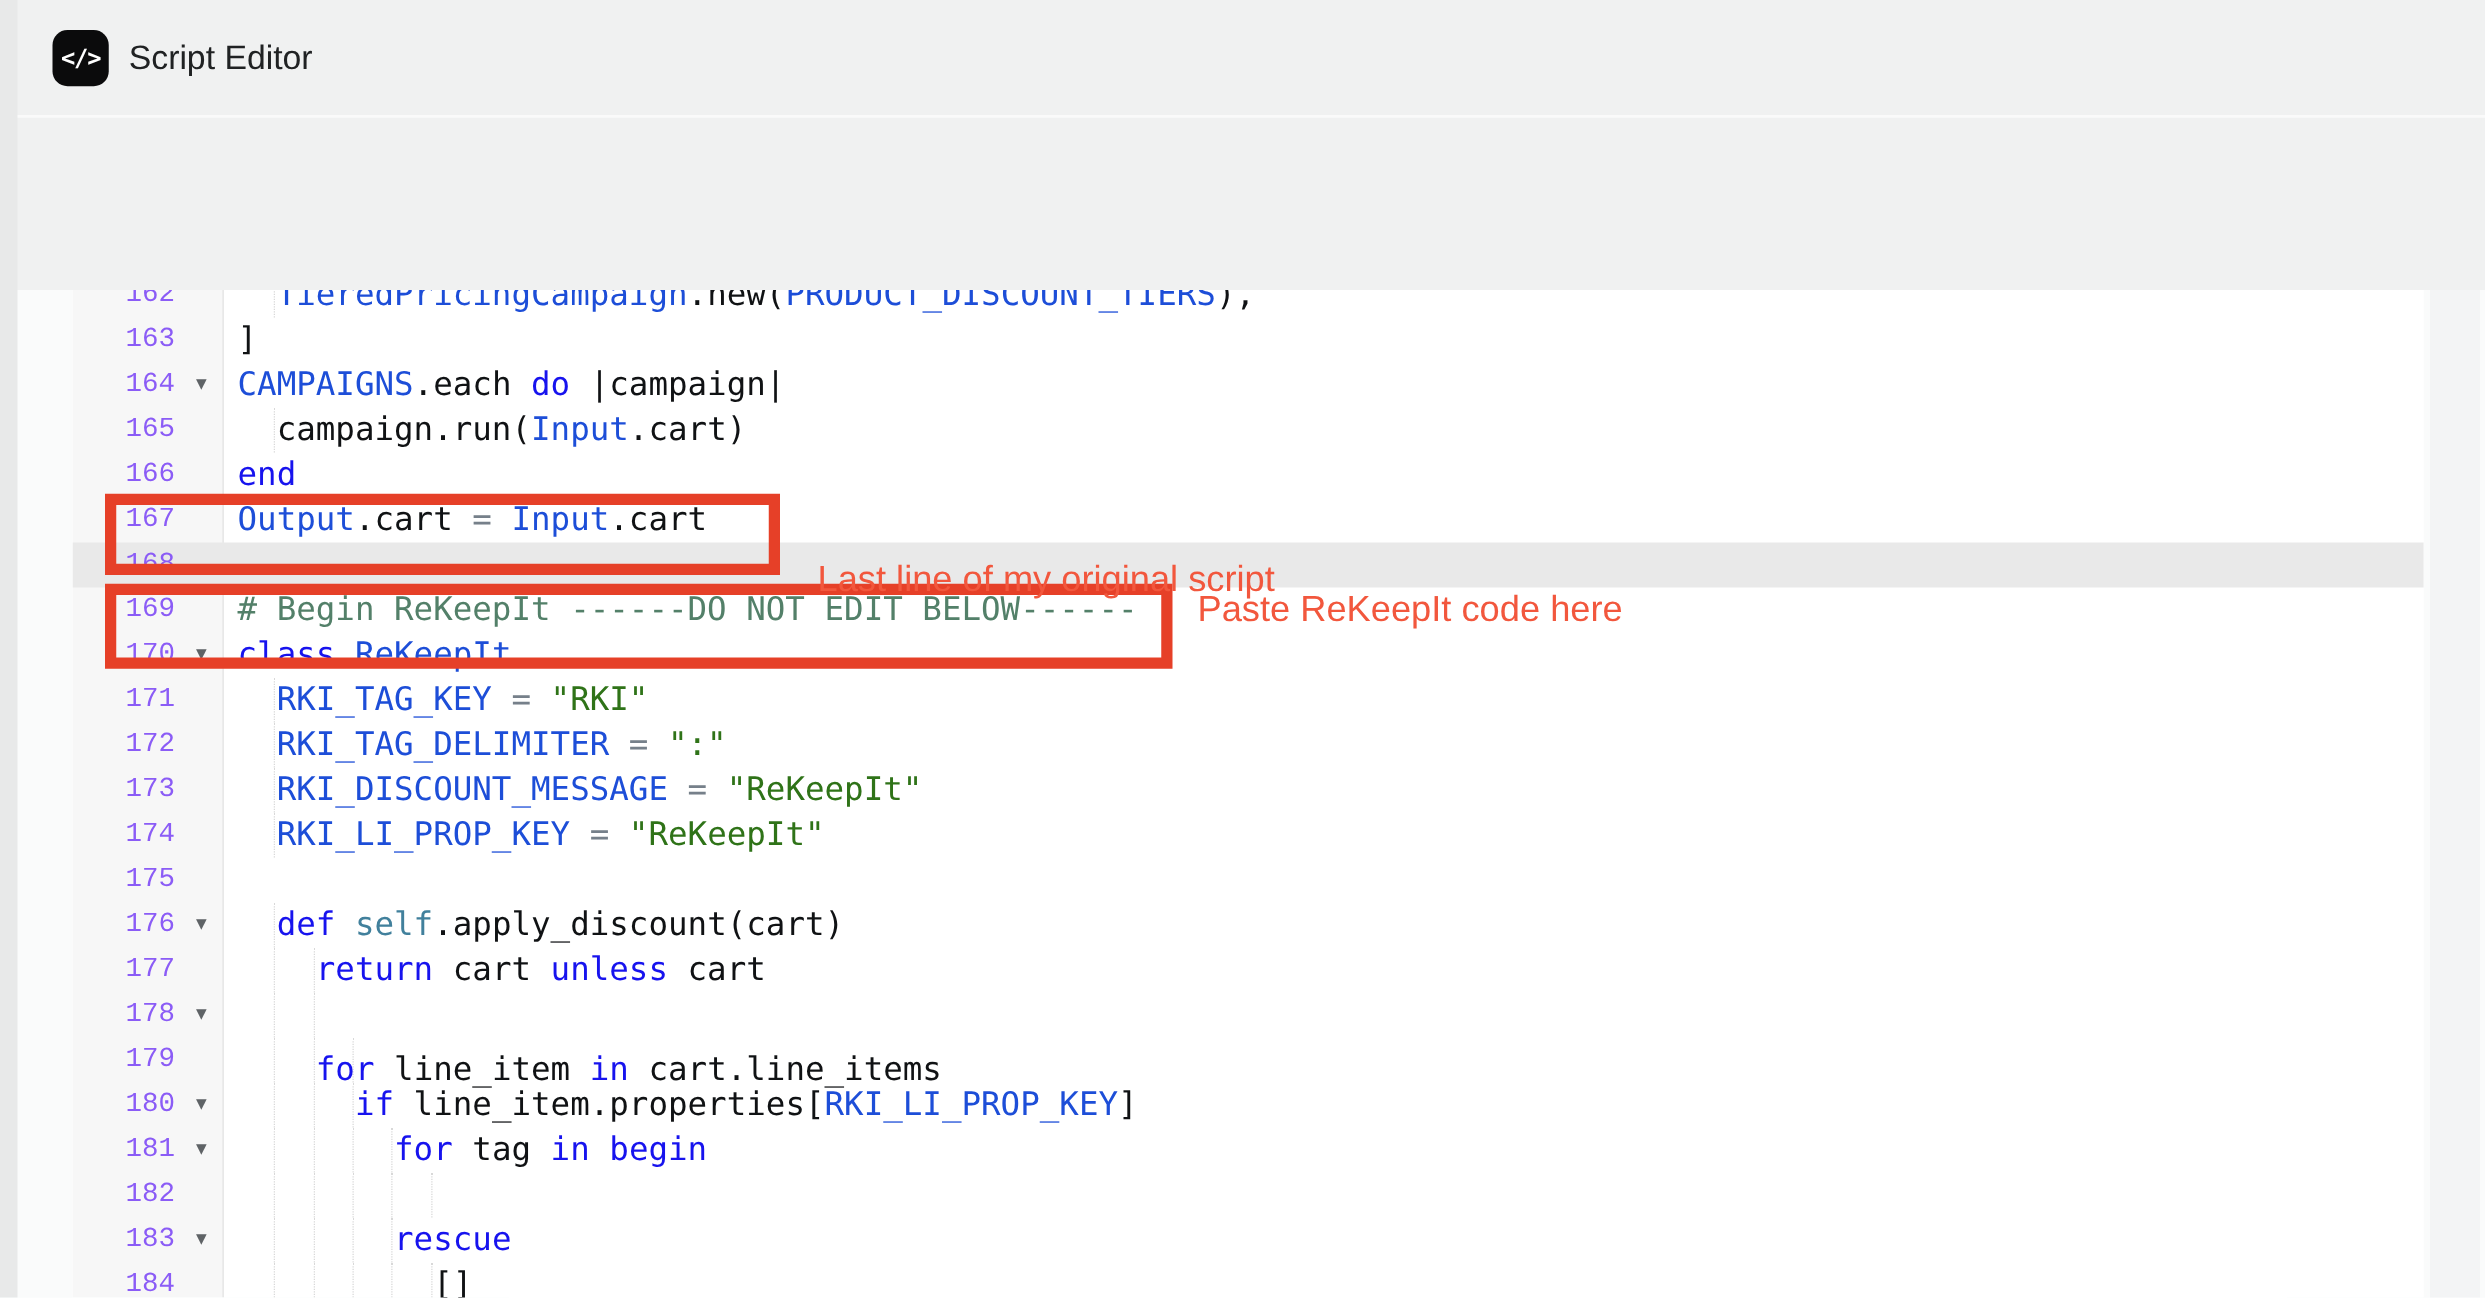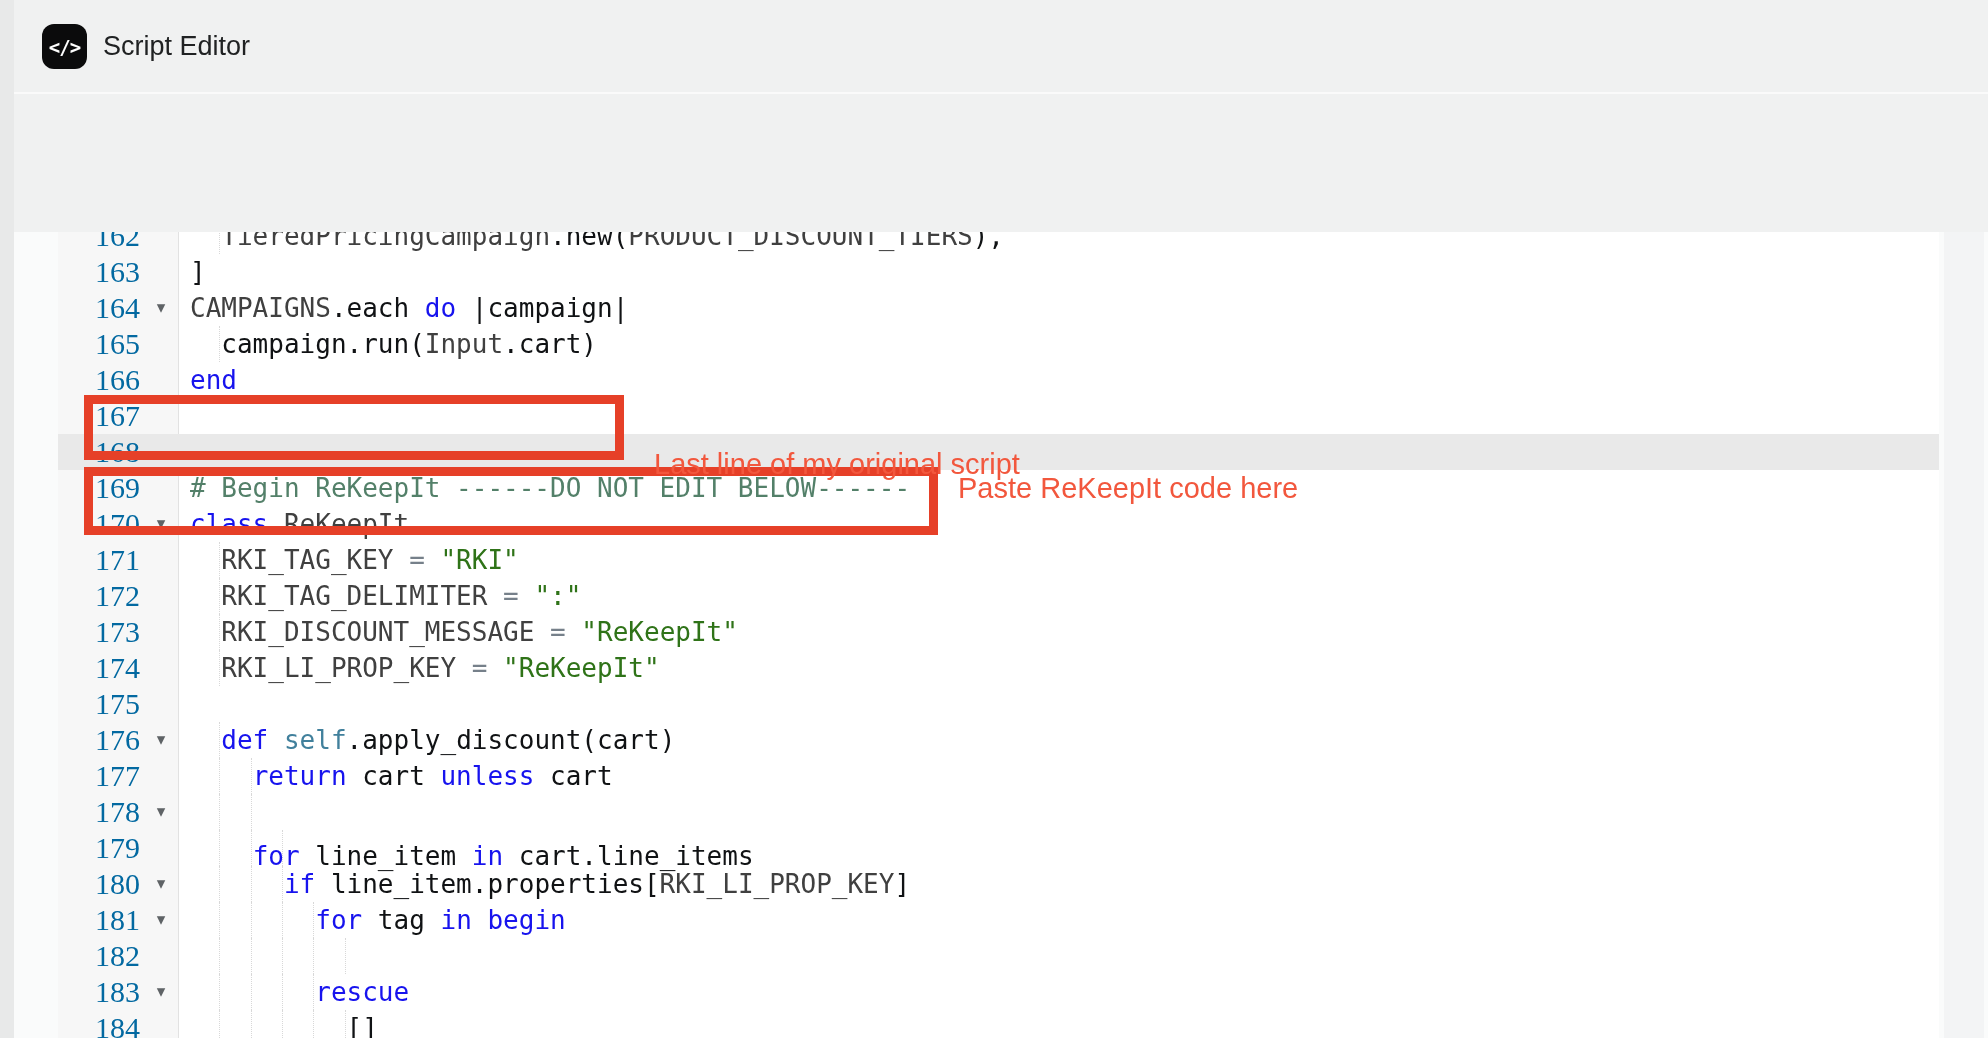--- a/index.html
+++ b/index.html
@@ -33,33 +33,33 @@
   .content-bg{position:absolute;left:0;top:232px;width:1988px;height:806px;background:#FAFBFB;}
   .scroll-strip{position:absolute;left:1944px;top:232px;width:40px;height:806px;background:#F3F4F5;}
   .editor-card{
     position:absolute;left:58px;top:232px;width:1881px;height:806px;background:#FFFFFF;
     overflow:hidden;
   }
   .gutter-bg{position:absolute;left:0;top:0;width:120px;height:806px;background:#F7F7F7;border-right:1px solid #E2E2E2;}
   .active-line{position:absolute;left:0;width:1881px;height:36px;background:#E9E9E9;}
   .gutter-num{
     position:absolute;left:0;width:82px;height:36px;line-height:36px;text-align:right;
-    font-family:Liberation Serif, serif;font-size:30px;color:#0369a1;z-index:3;
+    font-family:Liberation Mono, monospace;font-size:22px;color:#8b5cf6;z-index:3;
   }
   .fold-arrow{
     position:absolute;left:88px;width:30px;height:36px;line-height:34px;text-align:center;
     font-family:"DejaVu Sans", sans-serif;font-size:17px;color:#5F6366;z-index:3;cursor:pointer;
   }
   .code-line{
     position:absolute;left:132px;height:36px;line-height:36px;white-space:pre;
     font-family:"DejaVu Sans Mono", monospace;font-size:26px;color:#101214;z-index:2;
   }
   .indent-guide{position:absolute;width:0;height:36px;border-left:1px dotted #D8D8D8;z-index:1;}
   .tok-kw{color:#1713EE;}
-  .tok-const{color:#404040;}
+  .tok-const{color:#1d4ed8;}
   .tok-self{color:#41809C;}
   .tok-str{color:#2F7318;}
   .tok-comment{color:#538069;}
   .tok-op{color:#76808A;}
   .tok-plain{color:#101214;}
   
   .red-box{position:absolute;border:9px solid #E64028;z-index:10;pointer-events:none;}
   .red-note{
     position:absolute;z-index:11;font-size:29px;line-height:36px;color:#F2573D;
     white-space:nowrap;pointer-events:none;
@@ -99,20 +99,21 @@
     <div class="code-line" style="top: 22px; left: 132px;"><span class="tok-plain">]</span></div>
     <div class="gutter-num" style="top: 58px;">164</div>
     <div class="fold-arrow" style="top: 58px;">▾</div>
     <div class="code-line" style="top: 58px; left: 132px;"><span class="tok-const">CAMPAIGNS</span><span class="tok-plain">.each </span><span class="tok-kw">do</span><span class="tok-plain"> |campaign|</span></div>
     <div class="gutter-num" style="top: 94px;">165</div>
     <div class="indent-guide" style="top: 94px; left: 161.3px;"></div>
     <div class="code-line" style="top: 94px; left: 132px;"><span class="tok-plain">  campaign.run(</span><span class="tok-const">Input</span><span class="tok-plain">.cart)</span></div>
     <div class="gutter-num" style="top: 130px;">166</div>
     <div class="code-line" style="top: 130px; left: 132px;"><span class="tok-kw">end</span></div>
     <div class="gutter-num" style="top: 166px;">167</div>
+    <div class="code-line" style="top: 166px; left: 132px;"><span class="tok-const">Output</span><span class="tok-plain">.cart </span><span class="tok-op">=</span><span class="tok-plain"> </span><span class="tok-const">Input</span><span class="tok-plain">.cart</span></div>
     <div class="gutter-num" style="top: 202px;">168</div>
     <div class="code-line" style="top: 202px; left: 132px;"></div>
     <div class="gutter-num" style="top: 238px;">169</div>
     <div class="code-line" style="top: 238px; left: 132px;"><span class="tok-comment"># Begin ReKeepIt ------DO NOT EDIT BELOW------</span></div>
     <div class="gutter-num" style="top: 274px;">170</div>
     <div class="fold-arrow" style="top: 274px;">▾</div>
     <div class="code-line" style="top: 274px; left: 132px;"><span class="tok-kw">class</span><span class="tok-plain"> </span><span class="tok-const">ReKeepIt</span></div>
     <div class="gutter-num" style="top: 310px;">171</div>
     <div class="indent-guide" style="top: 310px; left: 161.3px;"></div>
     <div class="code-line" style="top: 310px; left: 132px;"><span class="tok-plain">  </span><span class="tok-const">RKI_TAG_KEY</span><span class="tok-plain"> </span><span class="tok-op">=</span><span class="tok-plain"> </span><span class="tok-str">"RKI"</span></div>

